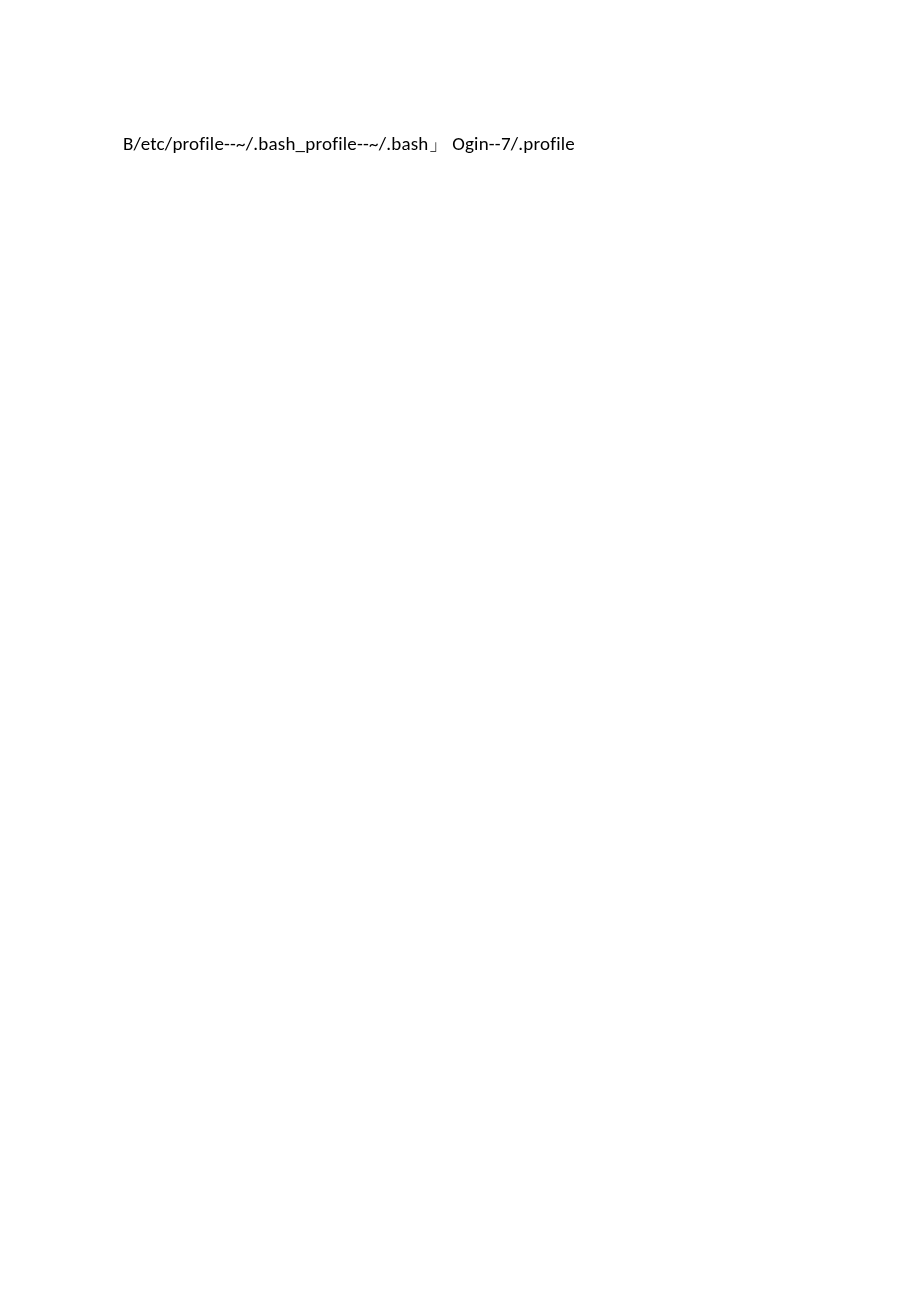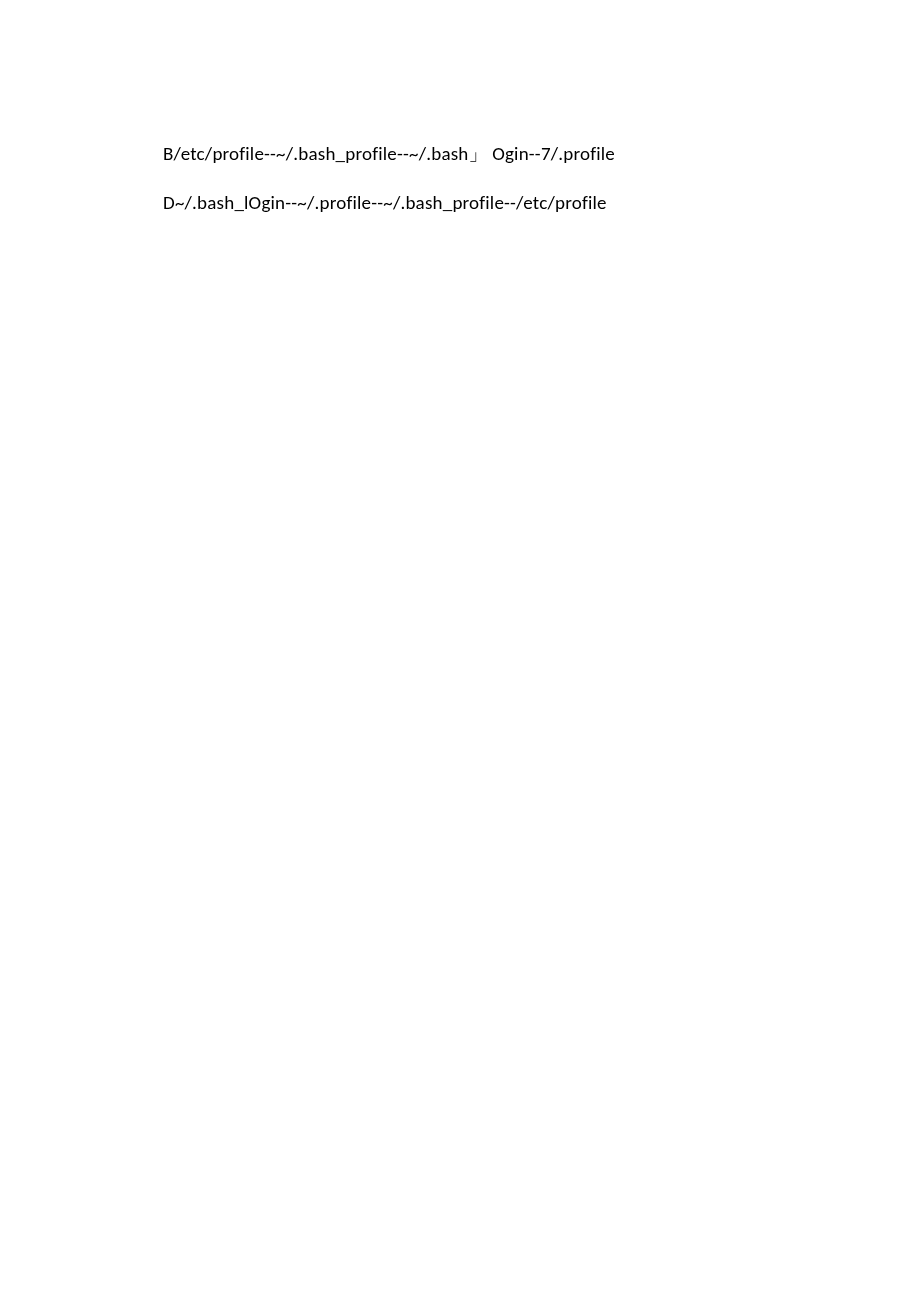--- a/index.html
+++ b/index.html
@@ -11,28 +11,26 @@
       width: 920px;
       height: 1301px;
       background: #ffffff;
       font-family: Calibri, Arial, sans-serif;
       font-size: 19px;
       color: #000000;
       position: relative;
     }
     .content {
       position: absolute;
-      top: 141px;
+      top: 131px;
       left: 123px;
-      margin-left: 40px;
     }
     .line {
       margin-bottom: 24px;
       letter-spacing: 0.2px;
     }
   </style>
 </head>
 <body>
 
 <div class="content">
   <p class="line">B/etc/profile--~/.bash_profile--~/.bash」 Ogin--7/.profile</p>
-  <p class="line">D~/.bash_lOgin--~/.profile--~/.bash_profile--/etc/profile</p>
 </div>
 
 </body></html>

